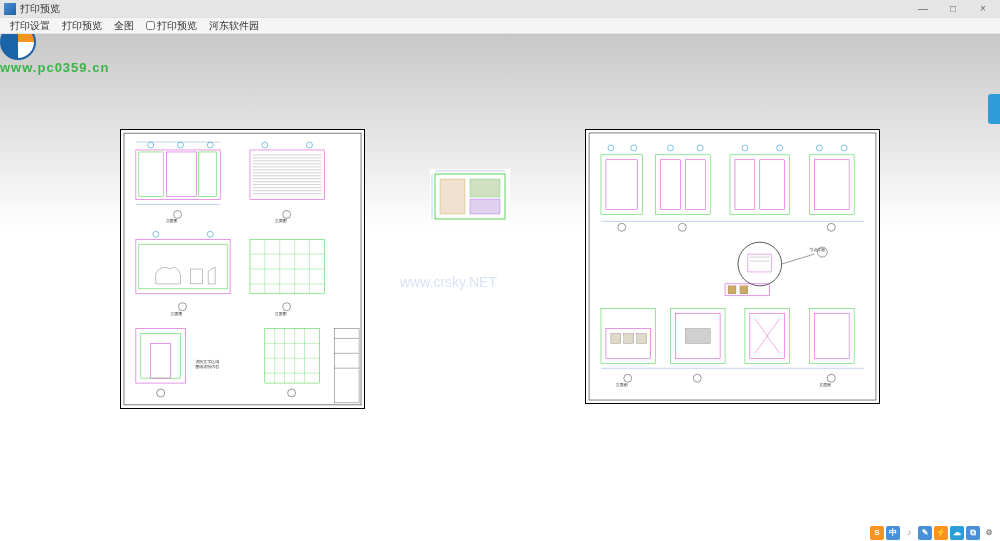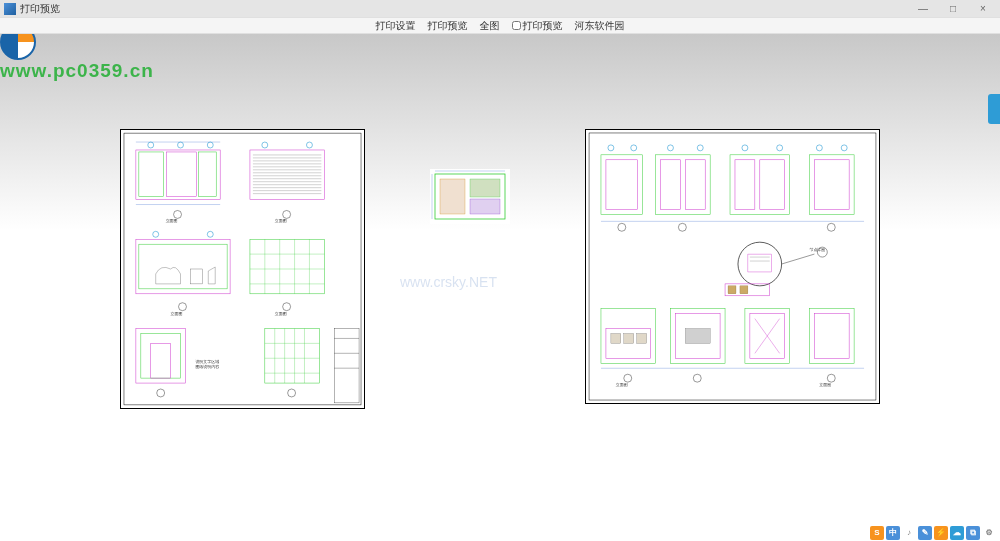--- a/index.html
+++ b/index.html
@@ -4,30 +4,30 @@
   <style>
     * { margin: 0; padding: 0; box-sizing: border-box; }
     body { width: 1000px; height: 541px; font-family: "Microsoft YaHei", sans-serif; font-size: 11px; background: #fff; overflow: hidden; position: relative; }
     
     .titlebar { height: 18px; background: #e5e5e5; display: flex; align-items: center; padding: 0 4px; border-bottom: 1px solid #e0e0e0; }
     .titlebar-icon { width: 12px; height: 12px; background: linear-gradient(135deg, #4a90d9, #2060a0); margin-right: 4px; }
     .titlebar-title { flex: 1; font-size: 10px; color: #333; }
     .window-controls { display: flex; gap: 12px; padding-right: 4px; }
     .window-btn { width: 18px; height: 14px; display: flex; align-items: center; justify-content: center; cursor: pointer; font-size: 10px; color: #666; }
     
-    .menubar { height: 16px; background: #f5f5f5; display: flex; padding: 0 4px; align-items: center; border-bottom: 1px solid #e0e0e0; justify-content: center; }
+    .menubar { height: 16px; background: #f5f5f5; display: flex; padding: 0 4px; align-items: center; border-bottom: 1px solid #e0e0e0; }
     .menu-item { padding: 0 6px; font-size: 10px; color: #333; cursor: pointer; }
     .menu-item input[type="checkbox"] { vertical-align: middle; margin-right: 2px; width: 9px; height: 9px; }
     
     .canvas-area { position: relative; width: 100%; height: 490px; background: linear-gradient(to bottom, #c8c8c8 0%, #fff 40%, #fff 100%); overflow: hidden; }
     
     .watermark-logo { position: absolute; top: -10px; left: 0; z-index: 10; }
     .watermark-logo .logo-text { font-size: 20px; font-weight: bold; color: #1a64a8; display: flex; align-items: center; }
     .watermark-logo .logo-icon { width: 36px; height: 36px; border-radius: 50%; background: conic-gradient(#f7931e 0 90deg, #fff 90deg 180deg, #1a64a8 180deg 360deg); margin-right: 4px; border: 2px solid #1a64a8; }
-    .watermark-logo .logo-url { font-size: 19px; color: #3cb44a; font-weight: bold; letter-spacing: 1px; }
+    .watermark-logo .logo-url { font-size: 13px; color: #3cb44a; font-weight: bold; letter-spacing: 1px; }
     
     .drawing-sheet { position: absolute; background: #fff; border: 1px solid #000; }
     .sheet-left { left: 120px; top: 95px; width: 245px; height: 280px; }
     .sheet-right { left: 585px; top: 95px; width: 295px; height: 275px; }
     .sheet-center { left: 430px; top: 135px; width: 80px; height: 55px; }
     .dim-line { stroke: #3366cc; stroke-width: 0.3; }
     .callout { fill: none; stroke: #0088cc; stroke-width: 0.5; }
     .label-text { font-size: 4px; fill: #333; }
     
     .center-watermark { position: absolute; left: 400px; top: 240px; font-size: 14px; color: rgba(100,140,200,0.25); }

